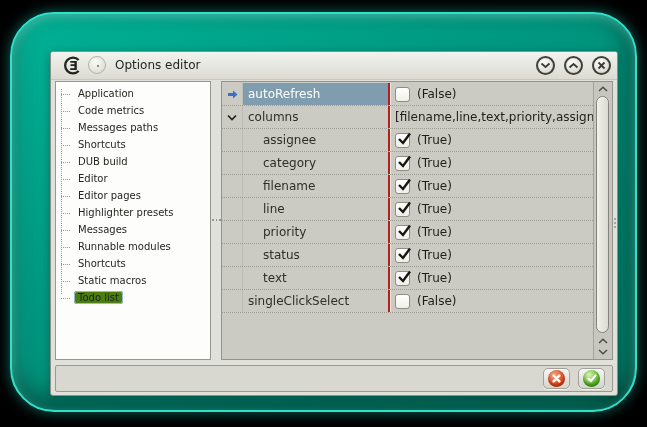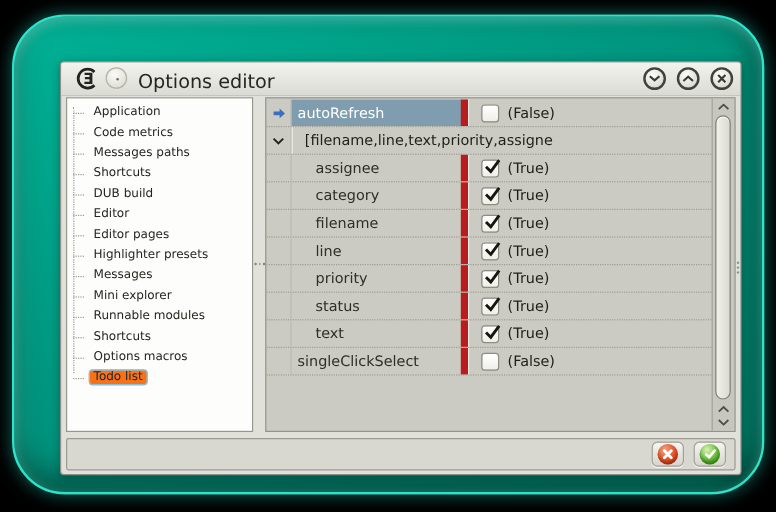--- a/index.html
+++ b/index.html
@@ -16,51 +16,51 @@
        box-shadow:0 2px 8px rgba(0,30,25,.35);}
   
   .titlebar{position:absolute;left:0;top:0;right:0;height:27px;border-radius:2px 2px 0 0;
        background:linear-gradient(#f3f3ef,#dbdbd4);border-bottom:1px solid #c6c6be;}
   .logo{position:absolute;left:12px;top:4px;width:19px;height:19px;}
   .menu-btn{position:absolute;left:37px;top:4px;width:18px;height:18px;border-radius:50%;
        background:radial-gradient(circle at 40% 32%,#fbfbf7,#e2e1d8 70%,#cfcec4);
        border:1px solid #b3b2a6;box-sizing:border-box;}
   .menu-btn::after{content:'';position:absolute;left:8px;top:8px;width:2px;height:2px;
        border-radius:50%;background:#6a6a62;}
-  .wtitle{position:absolute;left:64px;top:6px;font-size:16px;color:#252521;}
+  .wtitle{position:absolute;left:64px;top:6px;font-size:12px;color:#252521;}
   .tb-btns{position:absolute;right:6px;top:4px;display:flex;gap:9px;}
   .tb-btn{width:19px;height:19px;border-radius:50%;border:2px solid #41413c;box-sizing:border-box;
        background:radial-gradient(circle at 40% 30%,#fcfcfa,#e3e3dc 60%,#cdcdc4);
        display:flex;align-items:center;justify-content:center;padding:0;cursor:default;}
   
   .sidebar{position:absolute;left:4px;top:29px;width:156px;height:279px;background:#fdfdfc;
        border:1px solid #97978e;box-sizing:border-box;overflow:hidden;}
   .tree{list-style:none;margin:3px 0 0 0;padding:0 0 0 0;position:relative;font-size:10px;color:#26261f;}
   .tree::before{content:'';position:absolute;left:5px;top:4px;bottom:12px;border-left:1px dotted #9a9a90;}
   .tree li{position:relative;height:17px;line-height:17px;padding-left:18px;white-space:nowrap;}
   .tree li::before{content:'';position:absolute;left:5px;top:9px;width:9px;border-top:1px dotted #9a9a90;}
   .tree li span{padding:0 3px;border-radius:3px;border:1px solid transparent;}
-  .tree li.sel span{background:#f97316;border-color:#8fbed6;color:#15242c;}
+  .tree li.sel span{background:#4d7c0f;border-color:#8fbed6;color:#15242c;}
   
   .vsplit{position:absolute;left:160px;top:29px;width:10px;height:279px;}
   .hdots{position:absolute;left:1px;top:138px;width:9px;height:3px;display:flex;gap:2px;}
   .hdots i{width:2px;height:2px;background:#83837b;border-radius:50%;}
   
   .grid{position:absolute;left:170px;top:29px;width:392px;height:279px;background:#cbcbc3;
        border:1px solid #94948c;box-sizing:border-box;overflow:hidden;}
   .rows{position:absolute;left:0;top:1px;right:19px;}
   .prow{display:flex;height:23px;box-sizing:border-box;border-bottom:1px dotted #9d9d94;
        align-items:stretch;font-size:12px;color:#2e2e29;}
   .cell-g{width:21px;flex:0 0 21px;display:flex;align-items:center;justify-content:center;
        border-right:1px solid #bcbcb3;box-sizing:border-box;}
   .cell-n{width:147px;flex:0 0 147px;display:flex;align-items:center;padding-left:5px;
-       border-right:6px solid #b91c1c;box-sizing:border-box;white-space:nowrap;overflow:hidden;}
+       border-right:2px solid #b91c1c;box-sizing:border-box;white-space:nowrap;overflow:hidden;}
   .cell-n.child{padding-left:20px;}
   .prow.selected .cell-n{background:#7f9dae;color:#fff;}
-  .cell-v{flex:1;display:flex;align-items:center;padding-left:10px;border-left:1px solid #ebebe4;
+  .cell-v{flex:1;display:flex;align-items:center;padding-left:4px;border-left:1px solid #ebebe4;
        box-sizing:border-box;white-space:nowrap;overflow:hidden;}
   .cbx{width:15px;height:15px;border-radius:3px;border:1px solid #8d8d84;box-sizing:border-box;
        background:linear-gradient(#ffffff,#efefe8);margin-right:7px;position:relative;flex:0 0 15px;}
   .cbx svg{position:absolute;left:0px;top:-3px;}
   .vtext{color:#1e1e1a;}
   
   .vscroll{position:absolute;right:0;top:0;width:19px;height:277px;background:#c7c7bf;
        border-left:1px solid #a3a39a;box-sizing:border-box;}
   .sb-arrow{position:absolute;left:0;width:18px;height:12px;display:flex;align-items:center;
        justify-content:center;}
@@ -120,24 +120,23 @@
         <ul class="tree" id="sidebar-list">
             <li><span>Application</span></li>
             <li><span>Code metrics</span></li>
             <li><span>Messages paths</span></li>
             <li><span>Shortcuts</span></li>
             <li><span>DUB build</span></li>
             <li><span>Editor</span></li>
             <li><span>Editor pages</span></li>
             <li><span>Highlighter presets</span></li>
             <li><span>Messages</span></li>
-            <li><span>Mini explorer</span></li>
             <li><span>Runnable modules</span></li>
             <li><span>Shortcuts</span></li>
-            <li><span>Options macros</span></li>
+            <li><span>Static macros</span></li>
             <li class="sel"><span>Todo list</span></li>
           </ul>
       </div>
 
       <div class="vsplit">
         <span class="hdots">
             <i></i>
             <i></i>
             <i></i>
           </span>
@@ -156,20 +155,21 @@
                 <span class="cbx"></span>
                 <span class="vtext">(False)</span>
               </span>
             </div>
             <div class="prow">
               <span class="cell-g">
                 <svg width="10" height="7">
                   <polyline points="1,1.5 5,5.5 9,1.5" fill="none" stroke="#24241f" stroke-width="1.7"></polyline>
                 </svg>
               </span>
+              <span class="cell-n">columns</span>
               <span class="cell-v">
                 <span class="vtext">[filename,line,text,priority,assigne</span>
               </span>
             </div>
             <div class="prow">
               <span class="cell-g"></span>
               <span class="cell-n child">assignee</span>
               <span class="cell-v">
                 <span class="cbx">
                   <svg width="17" height="16">

